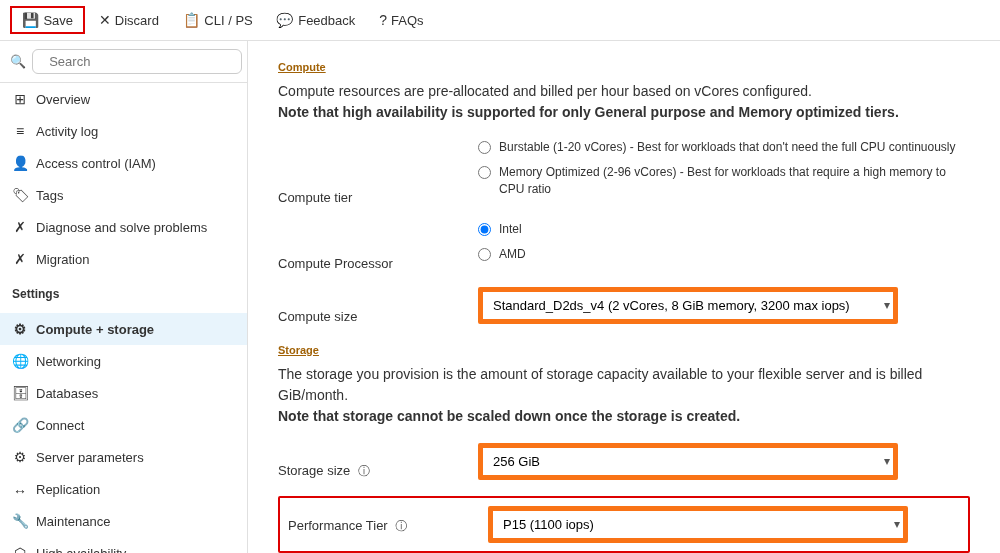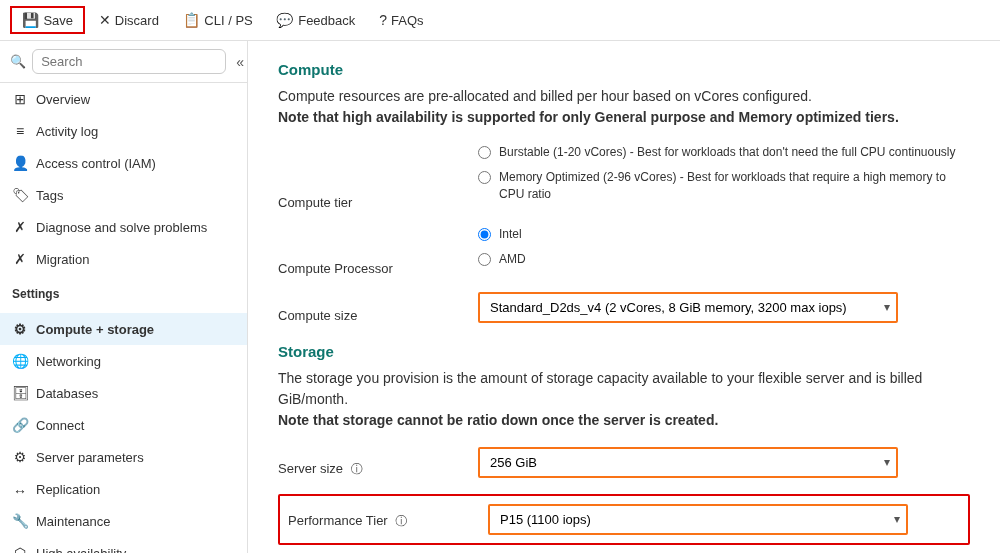--- a/index.html
+++ b/index.html
@@ -28,21 +28,21 @@
     
     .sidebar {
       width: 248px; min-width: 248px; border-right: 1px solid #e0e0e0;
       overflow-y: auto; background: #fff; position: relative;
     }
     .sidebar-search {
       display: flex; align-items: center; padding: 8px 10px; border-bottom: 1px solid #e0e0e0;
       gap: 6px;
     }
     .sidebar-search input {
-      border: 1px solid #ccc; border-radius: 6px; padding: 4px 8px; font-size: 13px;
+      border: 1px solid #ccc; border-radius: 6px; padding: 4px 16px; font-size: 13px;
       flex: 1; outline: none;
     }
     .collapse-btn {
       background: none; border: none; cursor: pointer; color: #555; font-size: 14px; padding: 2px 4px;
     }
     .sidebar-item {
       display: flex; align-items: center; padding: 8px 12px; cursor: pointer; gap: 8px;
       color: #333; font-size: 13px;
     }
     .sidebar-item.active { background: #e8f4fc; font-weight: 600; }
@@ -50,21 +50,21 @@
     .sidebar-section-label {
       padding: 12px 12px 12px 12px; font-size: 12px; font-weight: 700; color: #333;
       text-transform: none;
     }
 
     
     .content {
       flex: 1; overflow-y: auto; padding: 20px 30px;
     }
     .section-title {
-      font-size: 15px; font-weight: 700; margin-bottom: 8px; color: #0f766e;
+      font-size: 11px; font-weight: 700; margin-bottom: 8px; color: #a16207; text-decoration: underline;
     }
     .section-desc {
       font-size: 14px; color: #333; margin-bottom: 16px; line-height: 1.5;
     }
     .section-desc .bold { font-weight: 700; }
     .form-row {
       display: flex; align-items: flex-end; margin-bottom: 16px;
     }
     .form-label {
       width: 200px; min-width: 200px; padding-top: 4px; font-size: 13px; color: #333;
@@ -75,21 +75,21 @@
     .radio-option {
       display: flex; align-items: flex-start; gap: 8px; margin-bottom: 8px;
     }
     .radio-option input[type=radio] { margin-top: 2px; cursor: pointer; }
     .radio-option label { font-size: 12px; color: #333; cursor: pointer; line-height: 1.4; }
     .storage-section { margin-top: 20px; }
     .select-wrapper {
       position: relative; display: inline-block; width: 420px;
     }
     .select-wrapper select {
-      width: 100%; padding: 6px 30px 6px 10px; border: 2px solid #f97316;
+      width: 100%; padding: 6px 30px 6px 10px; border: 5px solid #f97316;
       border-radius: 2px; font-size: 13px; appearance: none; background: #fff;
       cursor: pointer; outline: none;
     }
     .select-wrapper .chevron {
       position: absolute; right: 8px; top: 50%; transform: translateY(-50%);
       pointer-events: none; font-size: 12px; color: #555;
     }
 
     
     .perf-tier-row {
@@ -248,26 +248,26 @@
           </select>
           <span class="chevron">▾</span>
         </div>
       </div>
     </div>
 
     <div class="storage-section">
       <div class="section-title">Storage</div>
       <div class="section-desc">
         <span>The storage you provision is the amount of storage capacity available to your flexible server and is billed GiB/month.</span><br>
-        <span class="bold">Note that storage cannot be ratio down once the server is created.</span>
+        <span class="bold">Note that storage cannot be scaled down once the storage is created.</span>
       </div>
 
       <div class="form-row">
         <div class="form-label">
-          <span>Server size</span>
+          <span>Storage size</span>
           <span class="info-icon">ⓘ</span>
         </div>
         <div class="form-controls">
           <div class="select-wrapper">
             <select>
               <option>256 GiB</option>
             </select>
             <span class="chevron">▾</span>
           </div>
         </div>

